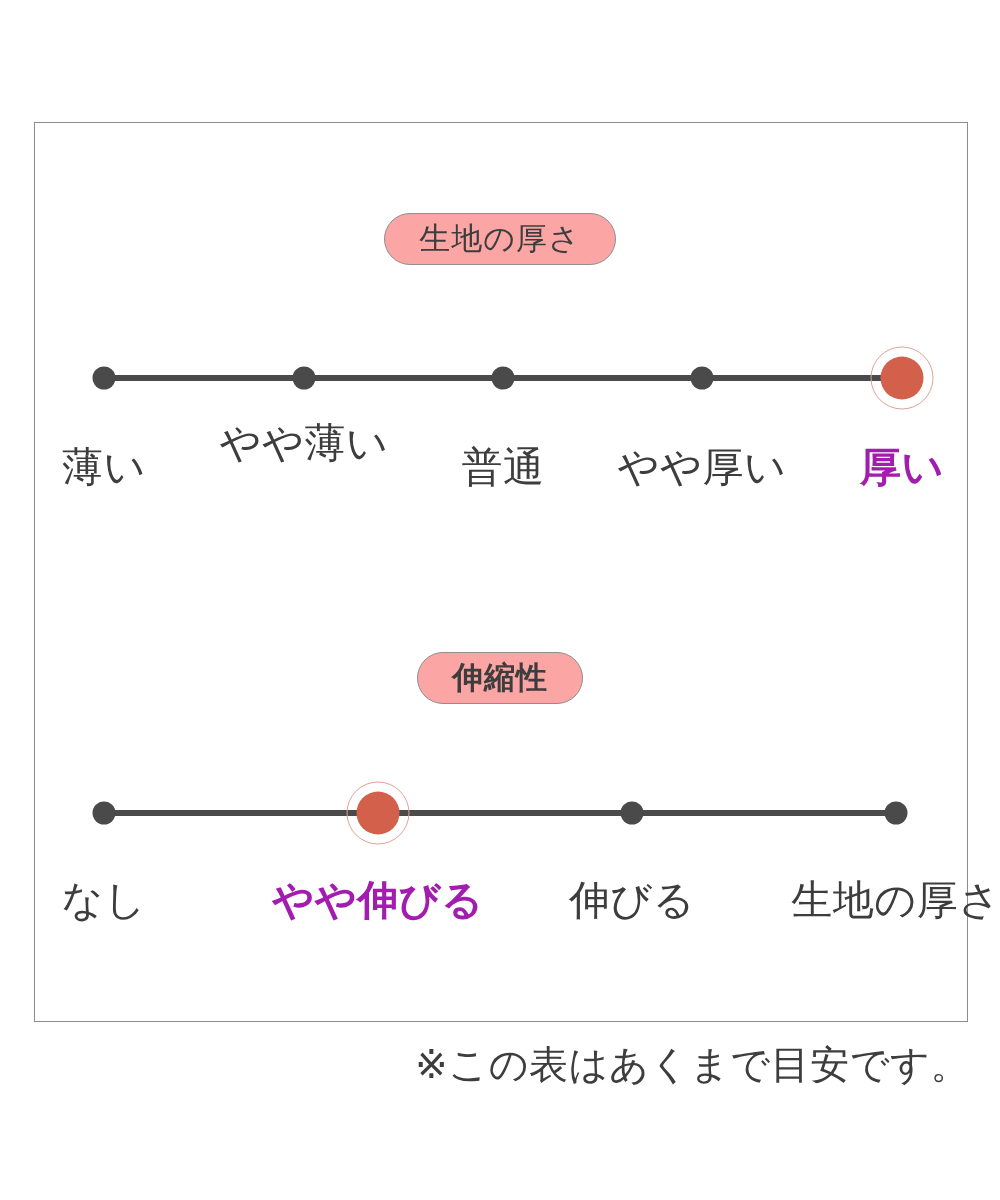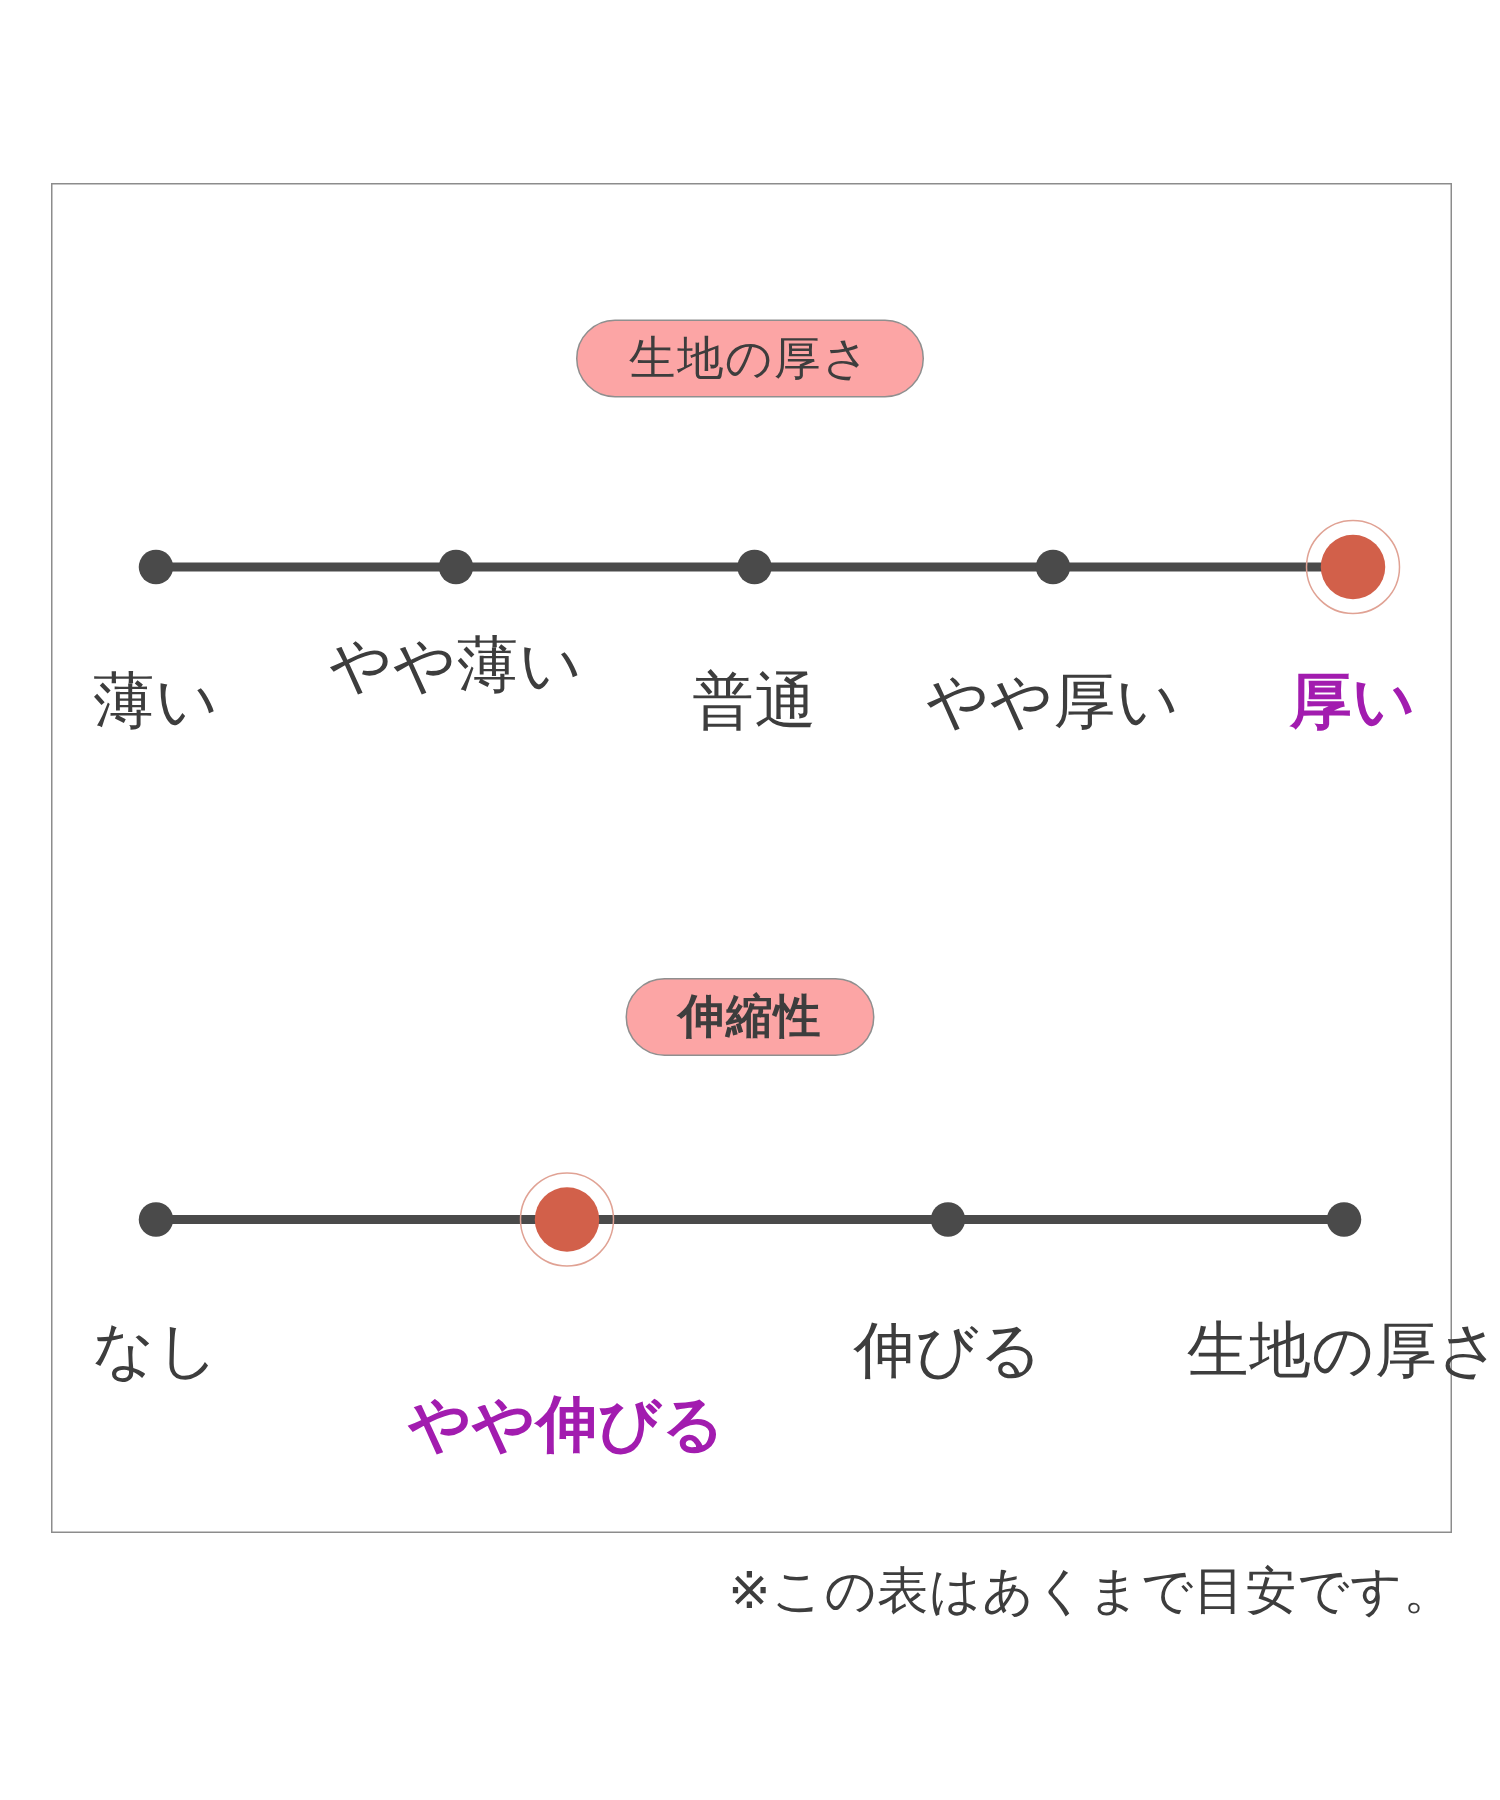--- a/index.html
+++ b/index.html
@@ -97,21 +97,21 @@
   .node-label.active {
     font-weight: bold;
     color: #a21caf;
   }
 
   
   #footnote {
     position: absolute;
     right: 30px;
     top: 1038px;
-    font-size: 34px;
+    font-size: 39px;
     color: #3d3d3d;
     letter-spacing: 0.5px;
     white-space: nowrap;
   }
 </style>
 </head>
 <body>
 
 <div id="frame"></div>
 
@@ -144,17 +144,17 @@
   <div class="scale-track" id="track-1" style="left: 104px; width: 792px;"></div>
 
   <div class="node" id="n1-0" style="left: 104px; top: 0px;"></div>
   <div class="ring" id="r1-1" style="left: 378px; top: 0px;"></div>
   <div class="node active" id="n1-1" style="left: 378px; top: 0px;"></div>
   <div class="node" id="n1-2" style="left: 632px; top: 0px;"></div>
   <div class="node" id="n1-3" style="left: 896px; top: 0px;"></div>
 </div>
 
 <div class="node-label" id="l1-0" style="left: 104px; top: 873px;">なし</div>
-<div class="node-label active" id="l1-1" style="left: 378px; top: 922px;">やや伸びる</div>
+<div class="node-label active" id="l1-1" style="left: 378px; top: 873px;">やや伸びる</div>
 <div class="node-label" id="l1-2" style="left: 632px; top: 873px;">伸びる</div>
 <div class="node-label" id="l1-3" style="left: 896px; top: 873px;">生地の厚さ</div>
 
 <div id="footnote">※この表はあくまで目安です。</div>
 
 </body></html>

